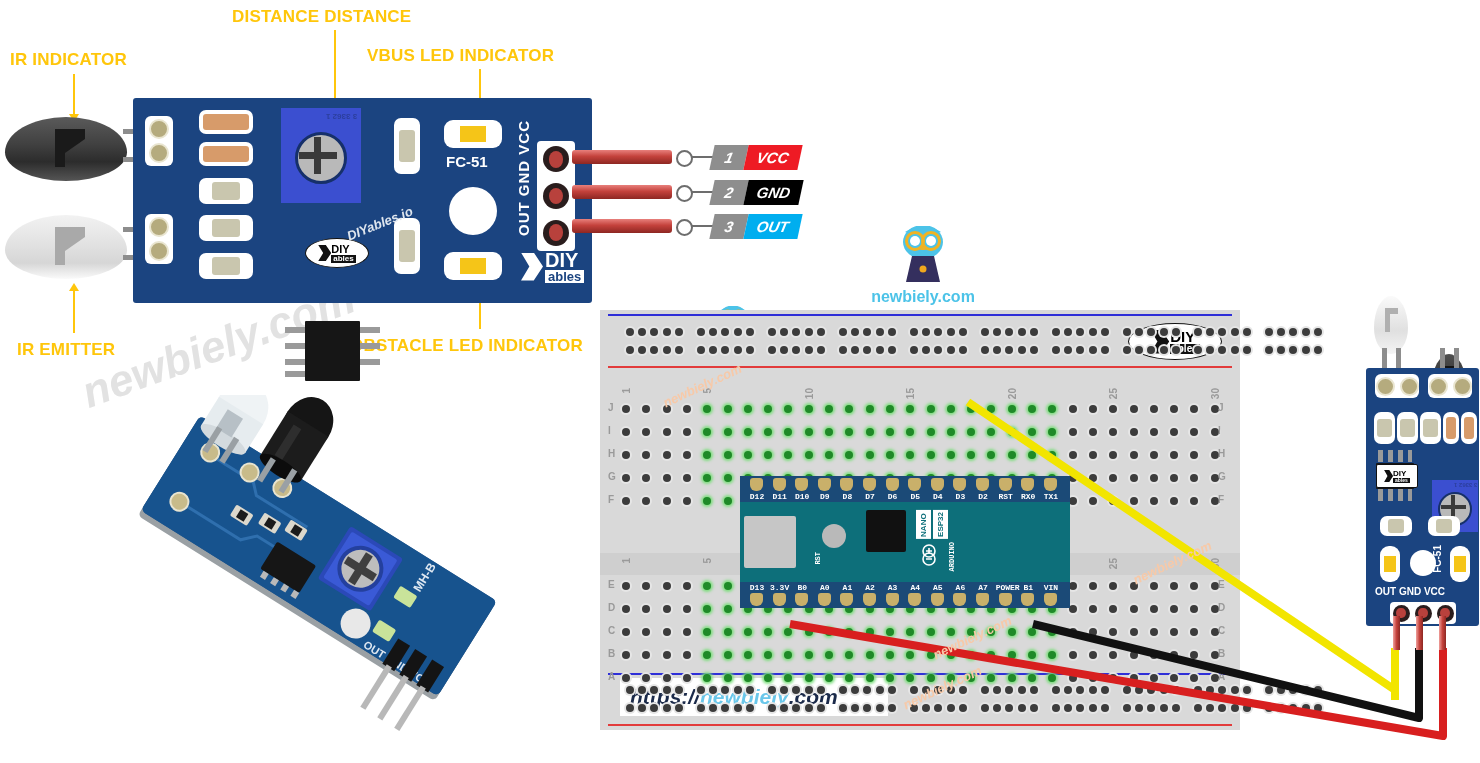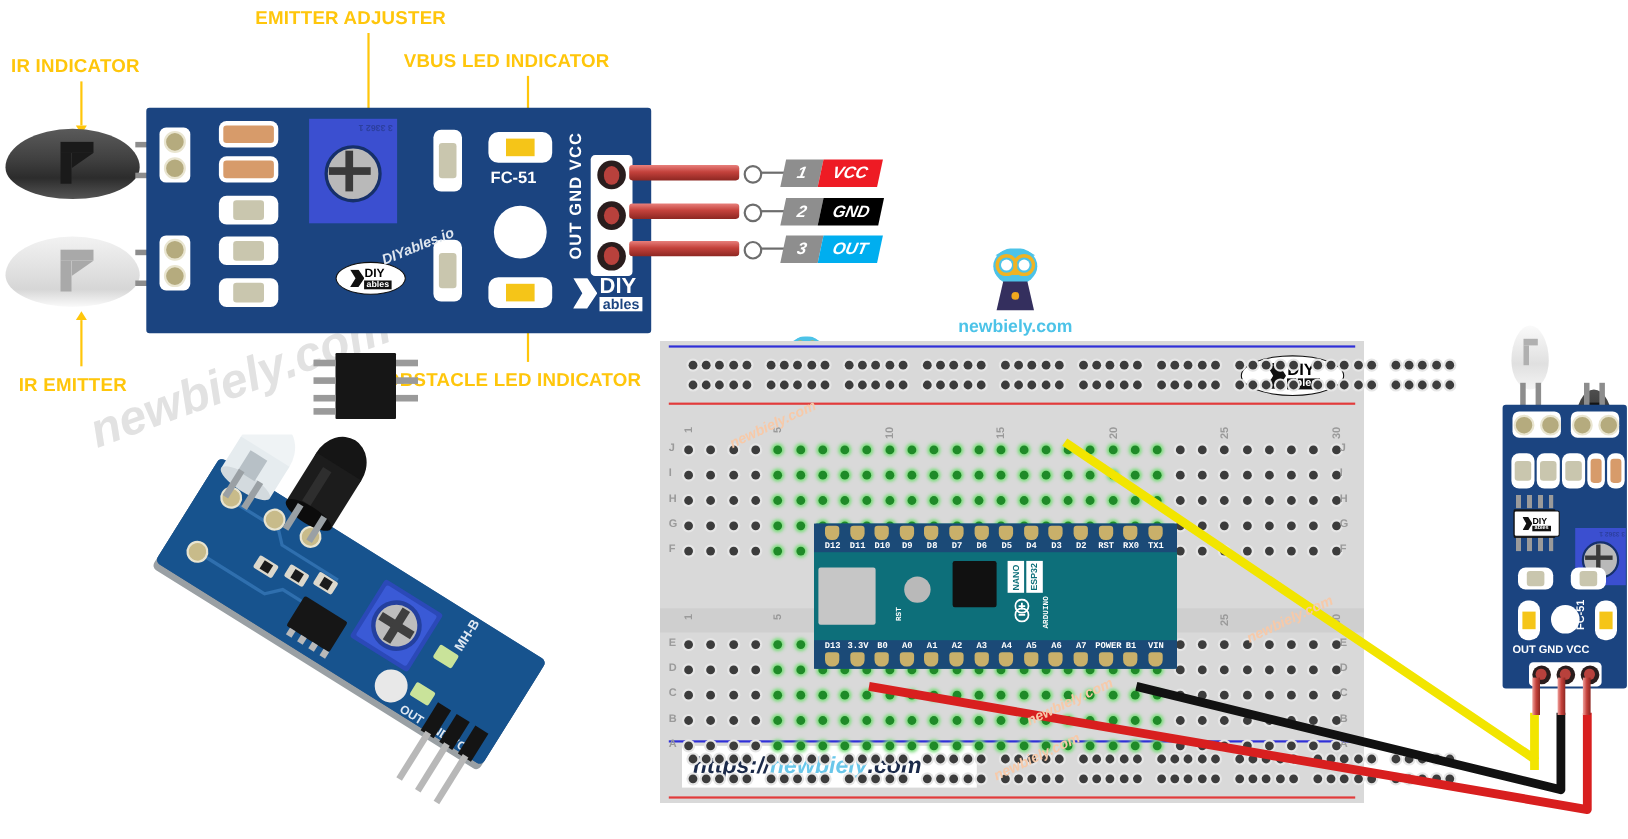--- a/index.html
+++ b/index.html
@@ -108,21 +108,21 @@
   .diy-logo .t1{font-weight:bold;line-height:1;}
   .diy-logo .t2{background:#111;color:#fff;font-weight:bold;line-height:1;
      padding:0 2px;}
 </style>
 </head>
 <body>
 
 <div class="abs anno" style="left:10px;top:50px;">IR INDICATOR</div>
 <div class="abs anno-line arrow-dn" style="left:73px;top:74px;width:2px;height:40px;"></div>
 
-<div class="abs anno" style="left:232px;top:7px;">EMITTER ADJUSTER</div>
+<div class="abs anno" style="left:232px;top:7px;">DISTANCE DISTANCE</div>
 <div class="abs anno-line arrow-dn" style="left:334px;top:30px;width:2px;height:79px;"></div>
 
 <div class="abs anno" style="left:367px;top:46px;">VBUS LED INDICATOR</div>
 <div class="abs anno-line arrow-dn" style="left:479px;top:69px;width:2px;height:55px;"></div>
 
 <div class="abs anno" style="left:17px;top:340px;">IR EMITTER</div>
 <div class="abs anno-line arrow-up" style="left:73px;top:291px;width:2px;height:42px;"></div>
 
 <div class="abs anno" style="left:350px;top:336px;">OBSTACLE LED INDICATOR</div>
 <div class="abs anno-line arrow-up" style="left:479px;top:280px;width:2px;height:49px;"></div>
@@ -915,21 +915,21 @@
       <div class="nanotxt" style="position: absolute; left: 278.233px; top: 16px; width: 20px; text-align: center;">RX0</div>
       <div class="nanopad" style="position: absolute; left: 303.836px; top: 2px; width: 13px; height: 13px;"></div>
       <div class="nanotxt" style="position: absolute; left: 300.836px; top: 16px; width: 20px; text-align: center;">TX1</div>
     </div>
 
   <div class="abs nanopin" style="left:0;top:106px;width:330px;height:26px;"></div>
   <div class="abs" id="nano-bot" style="left:0;top:106px;width:330px;height:26px;">
       <div class="nanopad" style="position: absolute; left: 10px; top: 11px; width: 13px; height: 13px;"></div>
       <div class="nanotxt" style="position: absolute; left: 7px; top: 1px; width: 20px; text-align: center;">D13</div>
       <div class="nanopad" style="position: absolute; left: 32.6027px; top: 11px; width: 13px; height: 13px;"></div>
-      <div class="nanotxt" style="position: absolute; left: 29.6027px; top: 1px; width: 20px; text-align: right;">3.3V</div>
+      <div class="nanotxt" style="position: absolute; left: 29.6027px; top: 1px; width: 20px; text-align: center;">3.3V</div>
       <div class="nanopad" style="position: absolute; left: 55.2055px; top: 11px; width: 13px; height: 13px;"></div>
       <div class="nanotxt" style="position: absolute; left: 52.2055px; top: 1px; width: 20px; text-align: center;">B0</div>
       <div class="nanopad" style="position: absolute; left: 77.8082px; top: 11px; width: 13px; height: 13px;"></div>
       <div class="nanotxt" style="position: absolute; left: 74.8082px; top: 1px; width: 20px; text-align: center;">A0</div>
       <div class="nanopad" style="position: absolute; left: 100.411px; top: 11px; width: 13px; height: 13px;"></div>
       <div class="nanotxt" style="position: absolute; left: 97.411px; top: 1px; width: 20px; text-align: center;">A1</div>
       <div class="nanopad" style="position: absolute; left: 123.014px; top: 11px; width: 13px; height: 13px;"></div>
       <div class="nanotxt" style="position: absolute; left: 120.014px; top: 1px; width: 20px; text-align: center;">A2</div>
       <div class="nanopad" style="position: absolute; left: 145.616px; top: 11px; width: 13px; height: 13px;"></div>
       <div class="nanotxt" style="position: absolute; left: 142.616px; top: 1px; width: 20px; text-align: center;">A3</div>

